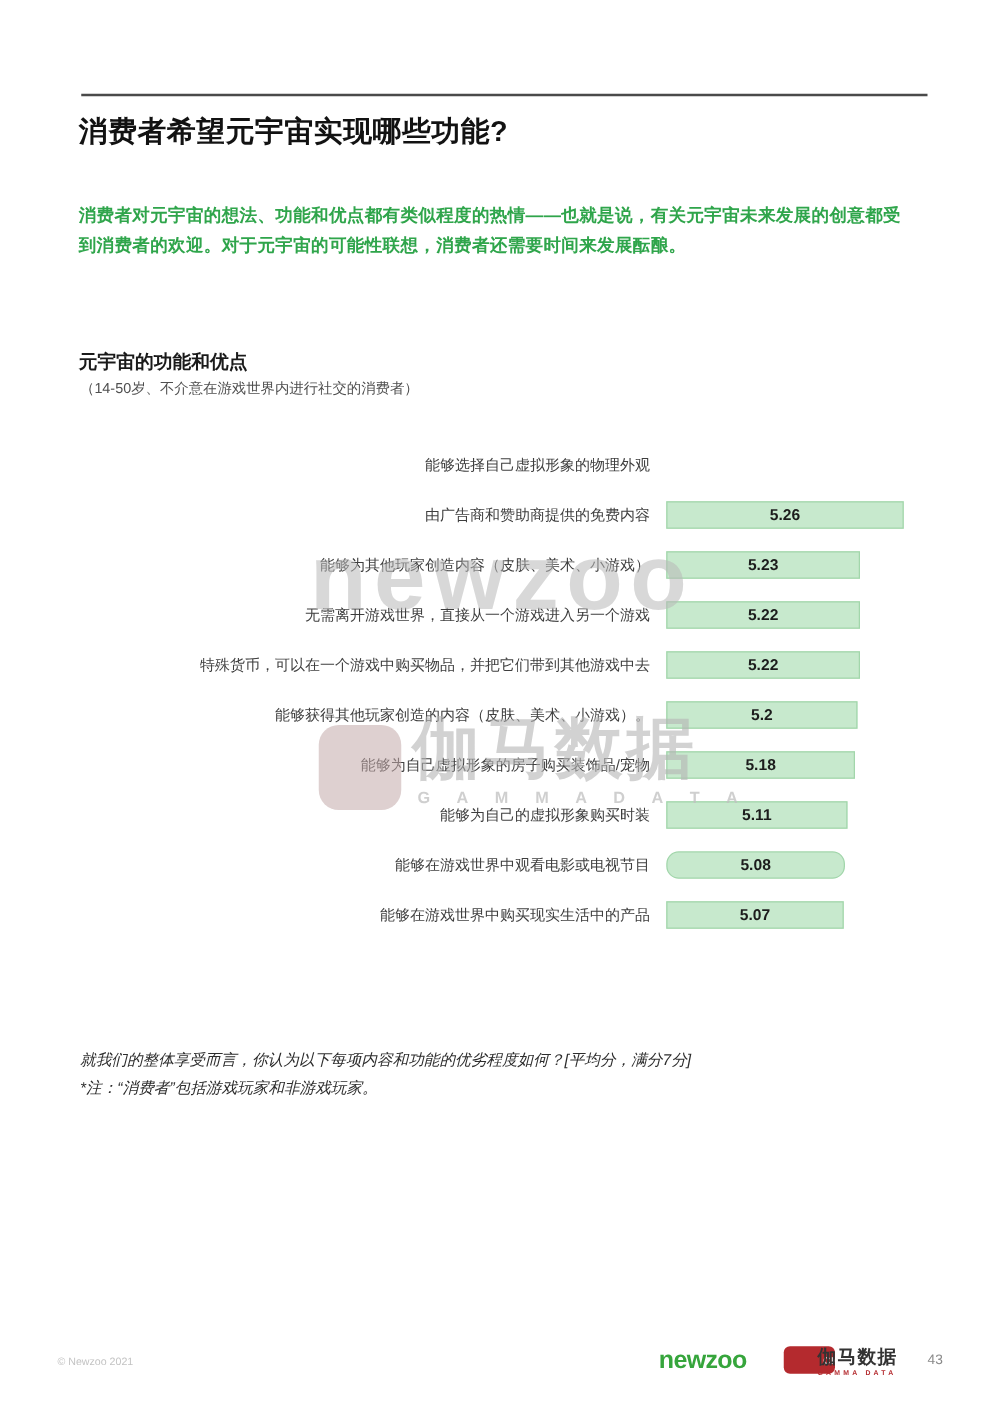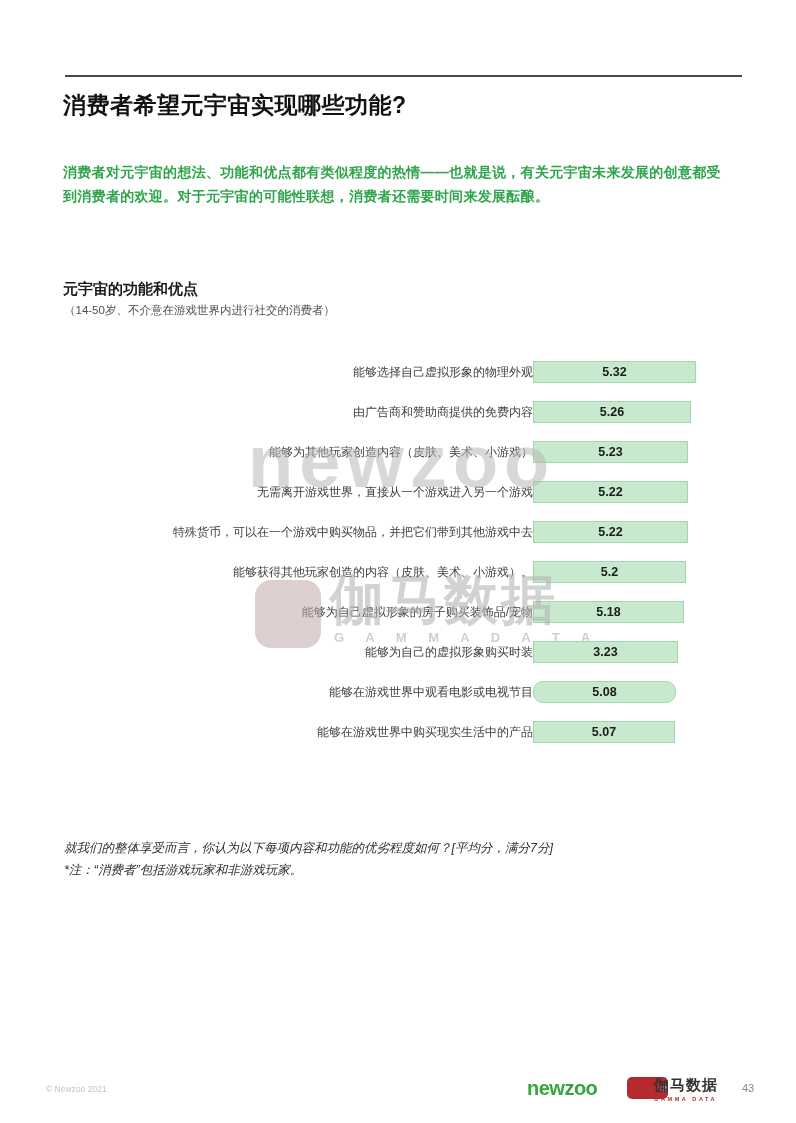--- a/index.html
+++ b/index.html
@@ -13,21 +13,21 @@
     font-size:23px; font-weight:700; color:#121212; letter-spacing:0.5px; }
 
   .lede { position:absolute; left:63px; top:160px; width:665px;
     font-size:14px; font-weight:700; color:#2fa54b; line-height:24px; letter-spacing:0.3px; }
 
   .chart-title { position:absolute; left:63px; top:280px; font-size:15px; font-weight:700; color:#1a1a1a; }
   .chart-subtitle { position:absolute; left:64px; top:303px; font-size:11.5px; color:#4f4f4f; }
 
   .chart-rows { position:absolute; left:64px; top:352px; width:700px; }
   .crow { display:flex; align-items:center; height:40px; }
-  .clabel { width:469px; text-align:right;
+  .clabel { width:469px; padding-right:13px; text-align:right;
     font-size:12px; color:#3e3e3e; line-height:1.25; flex:none; }
   .cbar { height:22px; background:#c7e9cd; border:1px solid #a2d6ab;
     display:flex; align-items:center; justify-content:center; flex:none; }
   .cval { font-size:12.5px; font-weight:700; color:#1c1c1c; }
 
   
   .wm { position:absolute; pointer-events:none; }
   .wm-newzoo { left:248px; top:425px; font-size:74px; font-weight:700; letter-spacing:6px;
     color:#b9b9b9; opacity:0.55; line-height:1; }
   .wm-gamma-logo { left:255px; top:580px; width:66px; height:68px; border-radius:16px;
@@ -62,27 +62,24 @@
   <h1 class="page-title">消费者希望元宇宙实现哪些功能?</h1>
 
   <p class="lede">消费者对元宇宙的想法、功能和优点都有类似程度的热情——也就是说，有关元宇宙未来发展的创意都受到消费者的欢迎。对于元宇宙的可能性联想，消费者还需要时间来发展酝酿。</p>
 
   <h2 class="chart-title">元宇宙的功能和优点</h2>
   <div class="chart-subtitle">（14-50岁、不介意在游戏世界内进行社交的消费者）</div>
 
   <div class="chart-rows" id="chart-rows">
       <div class="crow">
         <span class="clabel">能够选择自己虚拟形象的物理外观</span>
-        <div class="cbar" style="width: 163px;">
-          <span class="cval">5.32</span>
-        </div>
       </div>
       <div class="crow">
         <span class="clabel">由广告商和赞助商提供的免费内容</span>
-        <div class="cbar" style="width: 158px;">
+        <div class="cbar" style="width: 190px;">
           <span class="cval">5.26</span>
         </div>
       </div>
       <div class="crow">
         <span class="clabel">能够为其他玩家创造内容（皮肤、美术、小游戏）</span>
         <div class="cbar" style="width: 155px;">
           <span class="cval">5.23</span>
         </div>
       </div>
       <div class="crow">
@@ -105,21 +102,21 @@
       </div>
       <div class="crow">
         <span class="clabel">能够为自己虚拟形象的房子购买装饰品/宠物</span>
         <div class="cbar" style="width: 151px;">
           <span class="cval">5.18</span>
         </div>
       </div>
       <div class="crow">
         <span class="clabel">能够为自己的虚拟形象购买时装</span>
         <div class="cbar" style="width: 145px;">
-          <span class="cval">3.23</span>
+          <span class="cval">5.11</span>
         </div>
       </div>
       <div class="crow">
         <span class="clabel">能够在游戏世界中观看电影或电视节目</span>
         <div class="cbar" style="width: 143px; border-radius: 10px;">
           <span class="cval">5.08</span>
         </div>
       </div>
       <div class="crow">
         <span class="clabel">能够在游戏世界中购买现实生活中的产品</span>

